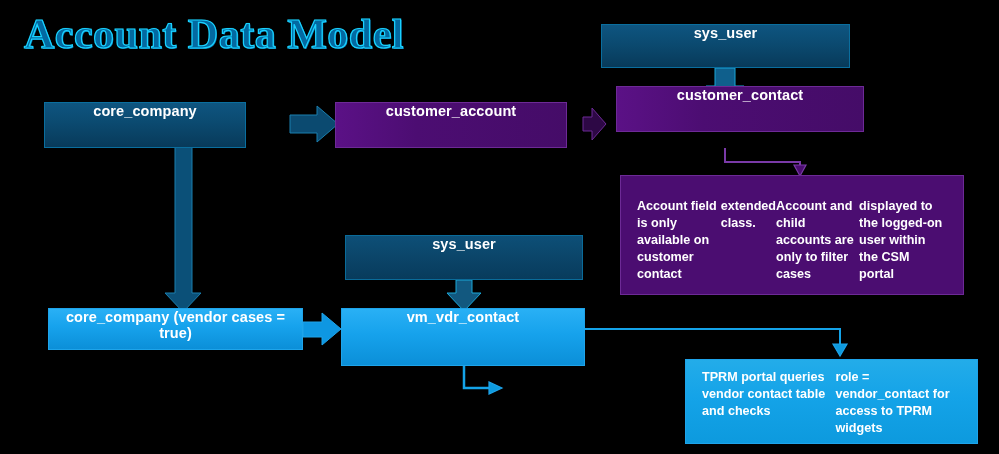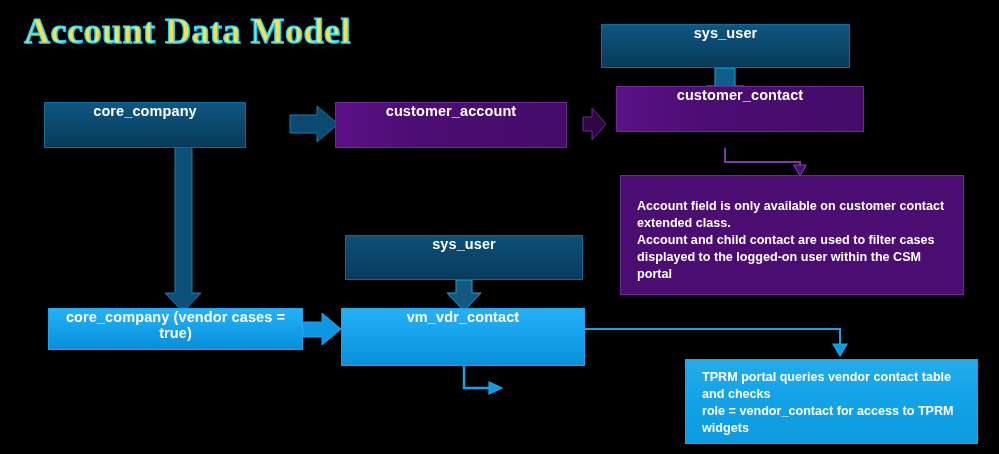--- a/index.html
+++ b/index.html
@@ -12,24 +12,24 @@
     height:454px;
     background:#000000;
     overflow:hidden;
   }
 
   
   #title{
     position:absolute;
     left:24px; top:10px;
     font-family:"Liberation Serif", serif;
-    font-size:36px;
+    font-size:42px;
     font-weight:700;
     letter-spacing:.5px;
-    color:#fde047;
+    color:#0369a1;
     -webkit-text-stroke:1.2px #19d2ff;
     text-shadow:0 0 1px #19d2ff, 1px 1px 0 #0a6fa8;
     white-space:nowrap;
   }
 
   
   .node{
     position:absolute;
     display:flex;
     justify-content:center;
@@ -70,21 +70,20 @@
   
   .note{
     position:absolute;
     box-sizing:border-box;
     color:#ffffff;
     font-size:12.6px;
     font-weight:700;
     line-height:1.35;
     padding:22px 16px 14px 16px;
     display:flex;
-    flex-direction:column;
     justify-content:space-between;
   }
   .note p{ margin:0; }
   .note .gap{ height:21px; }
 
   
   #wires{
     position:absolute;
     left:0; top:0;
     width:999px; height:454px;
@@ -153,21 +152,21 @@
   </div>
 
   <div class="node purple-grad" style="left:602px; top:86px; width:248px; height:46px;margin-left:14px;">
     <span class="lbl">customer_contact</span>
   </div>
 
   <div class="note purple-flat" style="left:620px; top:175px; width:344px; height:120px;">
     <p>Account  field is only available on customer contact</p>
     <p>extended class.</p>
     <div class="gap"></div>
-    <p>Account  and child contact are used to filter cases</p>
+    <p>Account  and child accounts are only to filter cases</p>
     <p>displayed to the logged-on user within the CSM portal</p>
   </div>
 
   <div class="node teal-dark2" style="left:345px; top:235px; width:238px; height:45px;">
     <span class="lbl">sys_user</span>
   </div>
 
   <div class="node blue-bright" style="left:48px; top:308px; width:255px; height:42px;">
     <span class="lbl">core_company (vendor cases = true)</span>
   </div>

